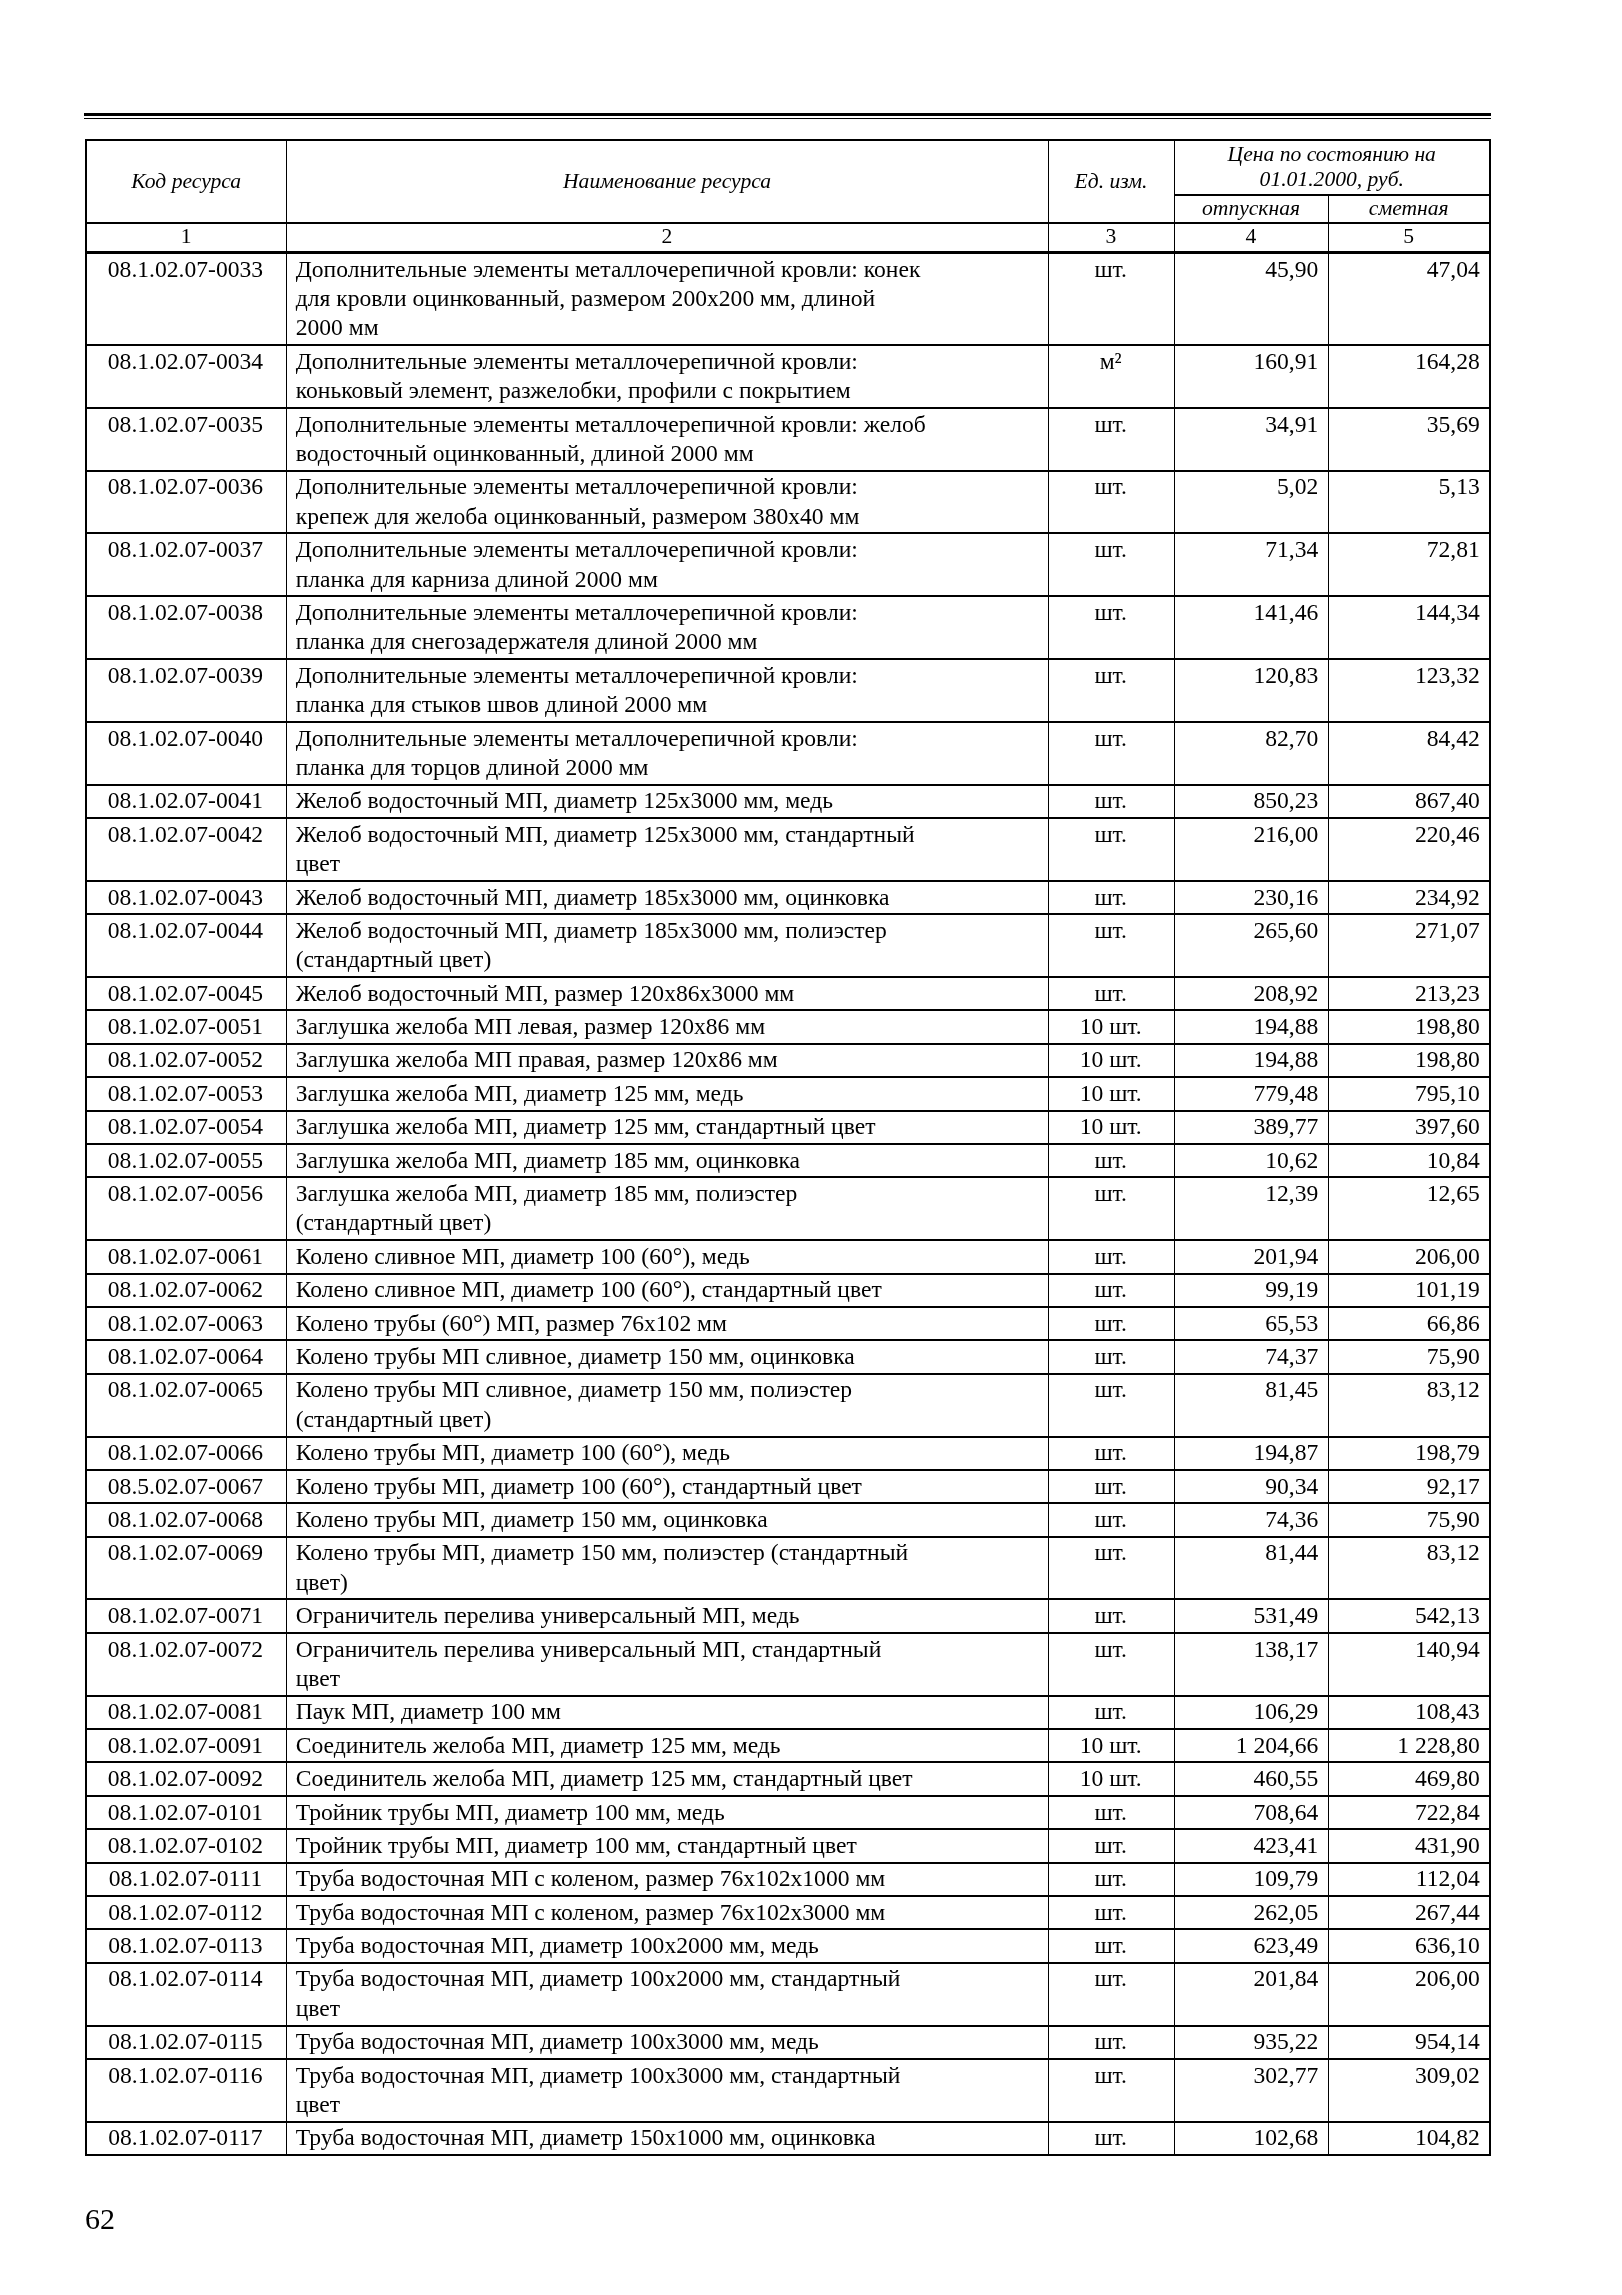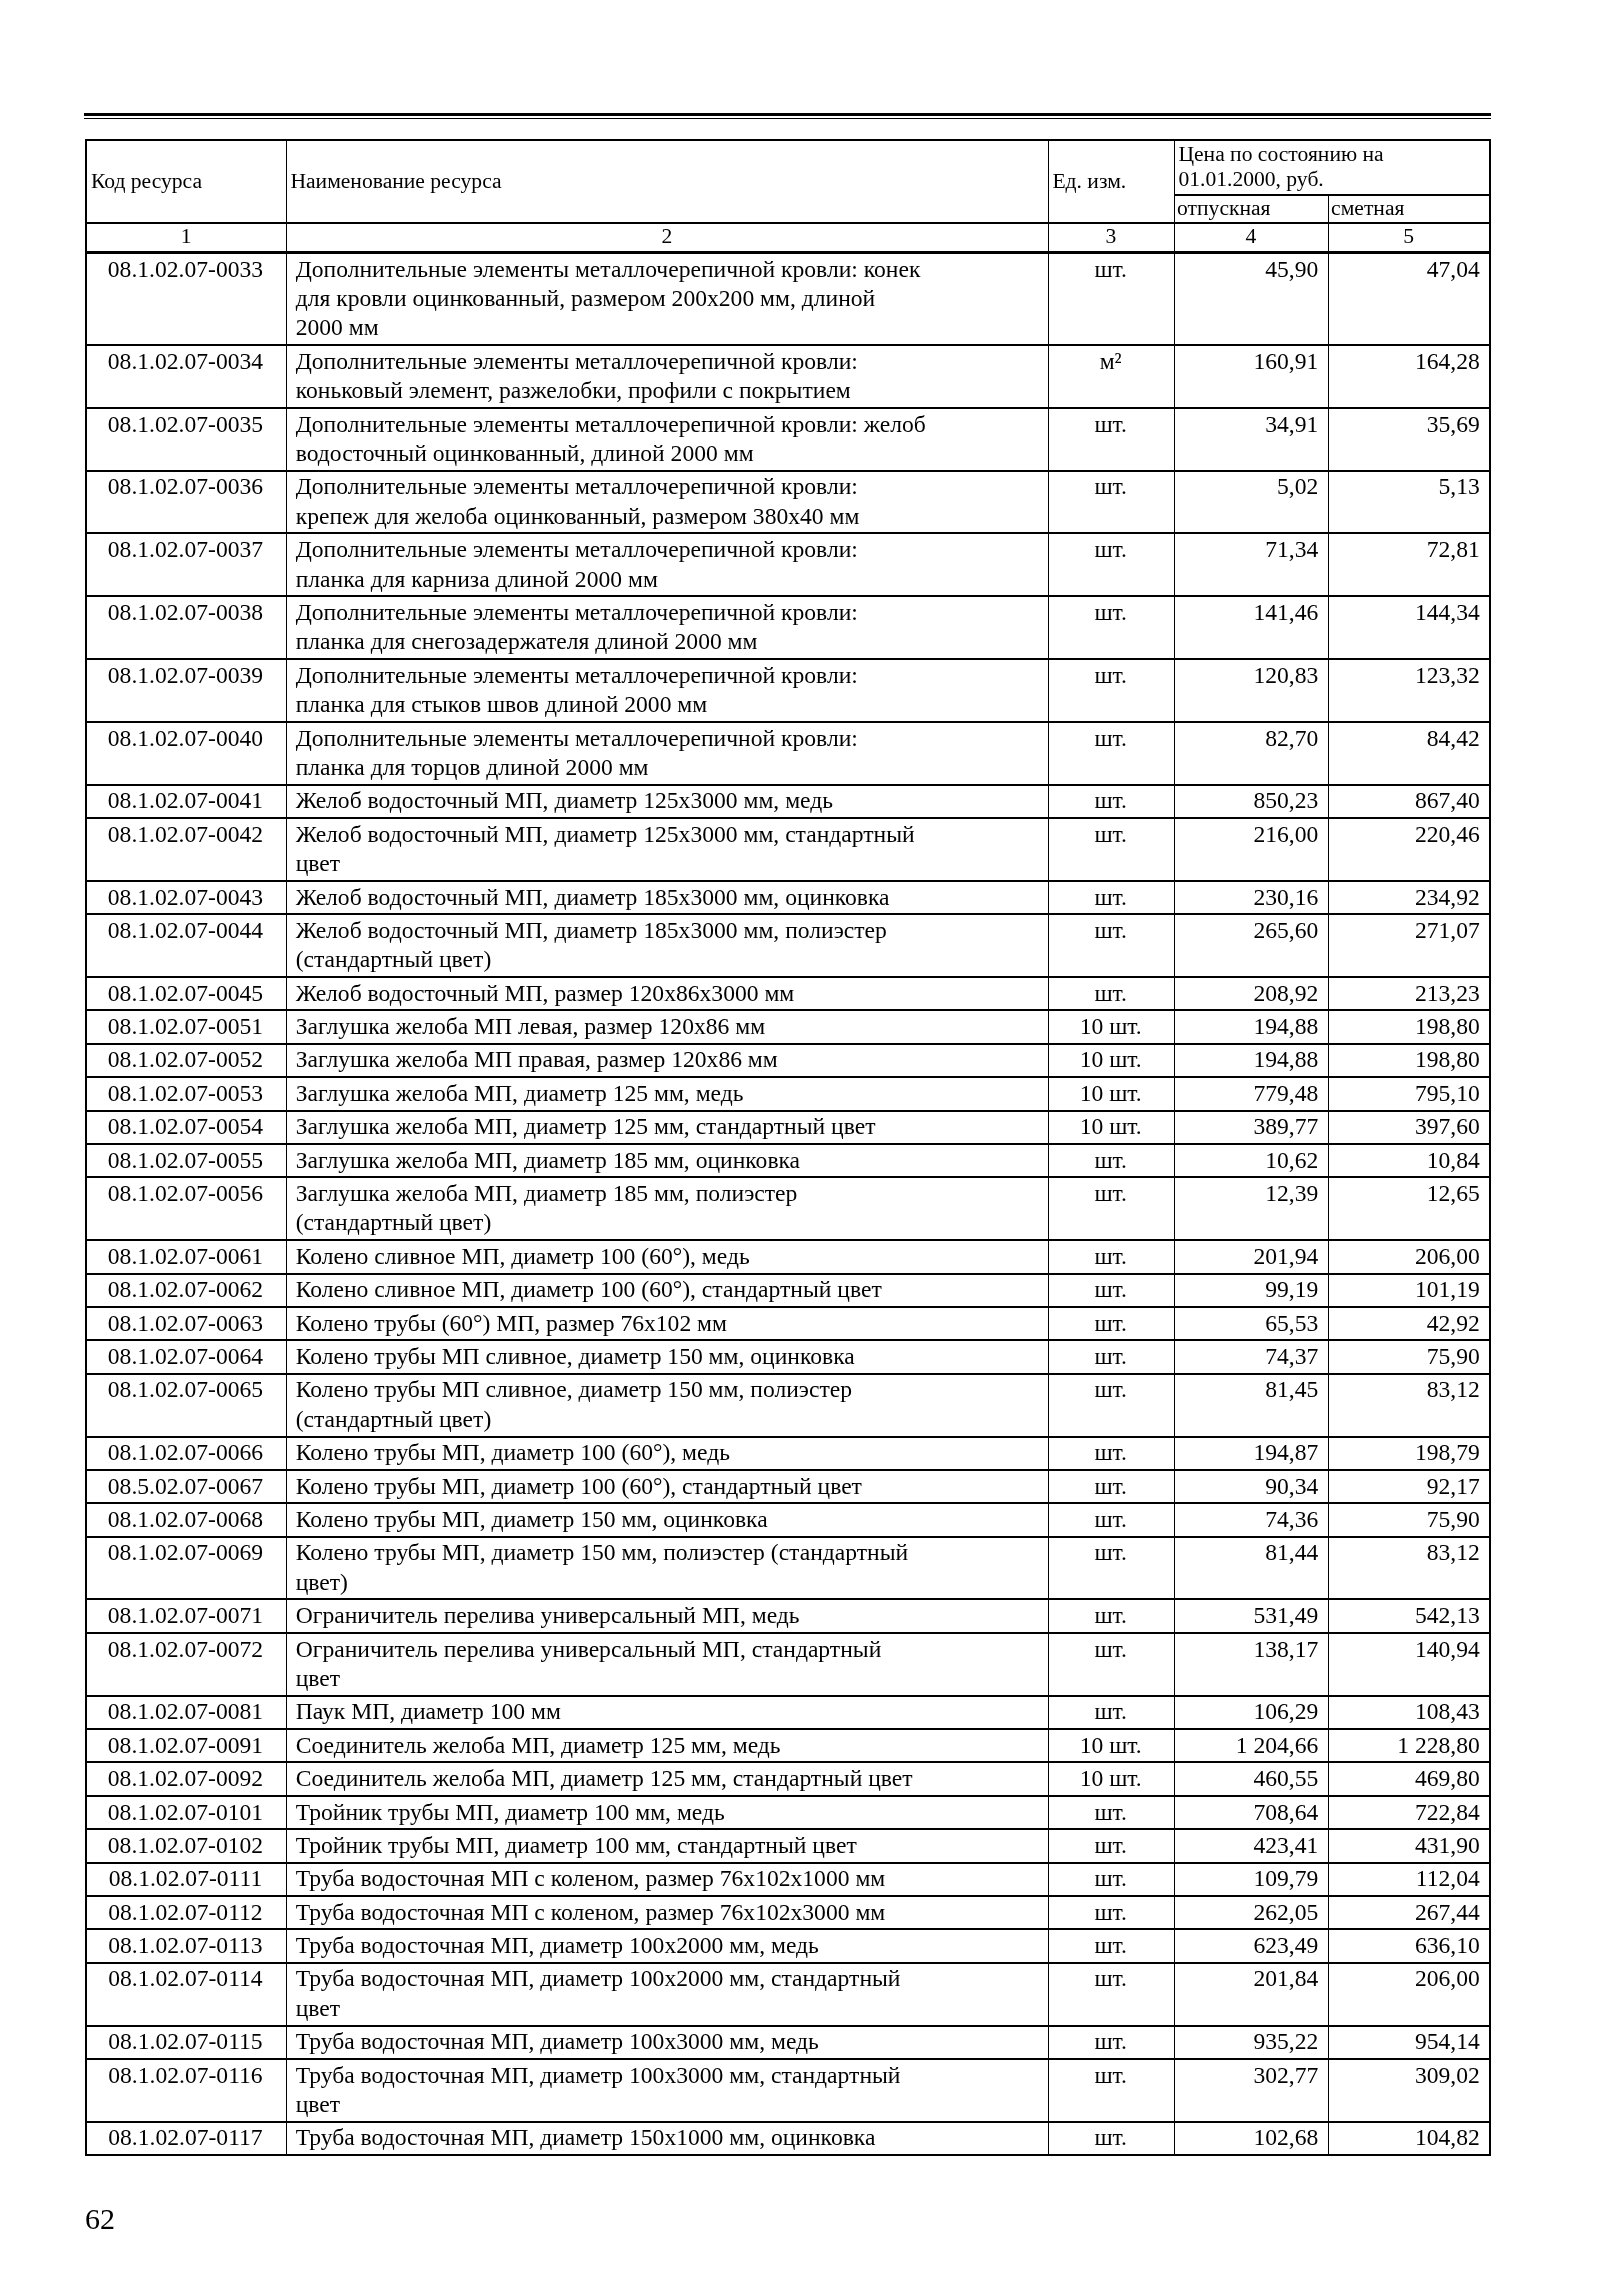--- a/index.html
+++ b/index.html
@@ -48,24 +48,25 @@
   }
   .price-table th, .price-table td {
     border-left: 1.3px solid #000;
     border-right: 1.3px solid #000;
     font-weight: normal;
     overflow: hidden;
   }
   
   .price-table thead th {
     vertical-align: middle;
-    text-align: left;
+    text-align: center;
     font-size: 21.6px;
     line-height: 25px;
     padding: 1.3px 3.9px;
+    font-style: italic;
   }
   .price-group-cell {
     white-space: pre-line;
     border-bottom: 2.6px solid #000;
     padding: 1.3px 19.6px;
   }
   tr.subhdr th {
     border-top: 2.6px solid #000;
     padding: 0.7px 2.6px;
   }
@@ -313,21 +314,21 @@
     <td class="c-unit">шт.</td>
     <td class="c-price">99,19</td>
     <td class="c-price">101,19</td>
   </tr>
 
   <tr>
     <td class="c-code">08.1.02.07-0063</td>
     <td class="c-name">Колено трубы (60°) МП, размер 76х102 мм</td>
     <td class="c-unit">шт.</td>
     <td class="c-price">65,53</td>
-    <td class="c-price">42,92</td>
+    <td class="c-price">66,86</td>
   </tr>
 
   <tr>
     <td class="c-code">08.1.02.07-0064</td>
     <td class="c-name">Колено трубы МП сливное, диаметр 150 мм, оцинковка</td>
     <td class="c-unit">шт.</td>
     <td class="c-price">74,37</td>
     <td class="c-price">75,90</td>
   </tr>
 

